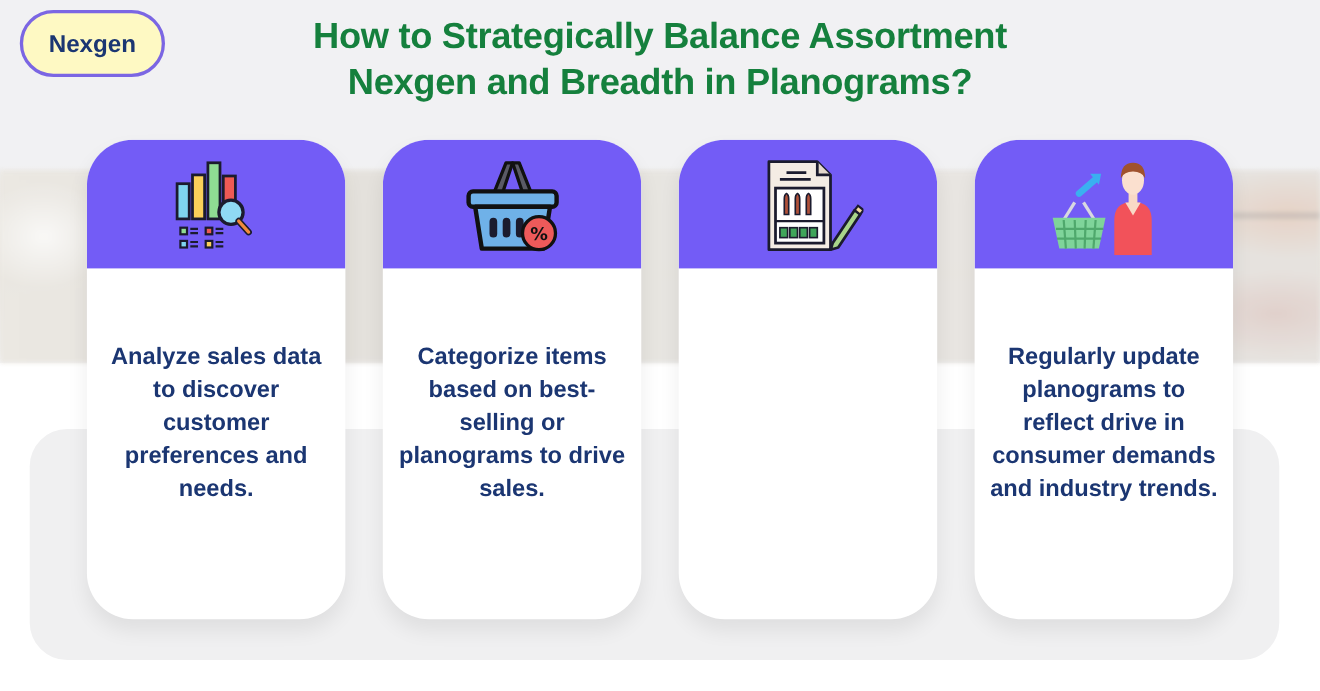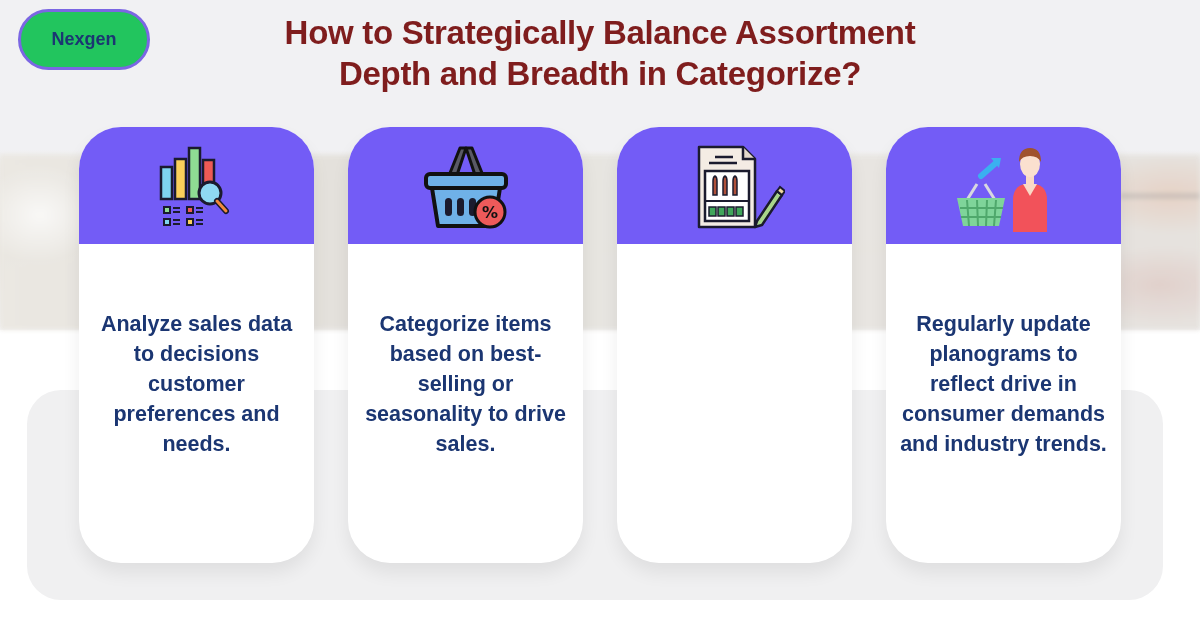--- a/index.html
+++ b/index.html
@@ -26,27 +26,27 @@
     .bg-band::after {
       content: ""; position: absolute; left: 1120px; top: 38px; width: 80px; height: 6px;
       background: rgba(160,160,160,0.35);
     }
     .panel {
       position: absolute; left: 27px; top: 390px; width: 1136px; height: 210px;
       background: #f0f0f1; border-radius: 34px;
     }
     .logo {
       position: absolute; left: 18px; top: 9px; width: 132px; height: 61px;
-      border: 3px solid #7b66e3; border-radius: 31px; background: #22c55e;
+      border: 3px solid #7b66e3; border-radius: 31px; background: #fef9c3;
       display: flex; align-items: center; justify-content: center;
-      color: #1b3672; font-weight: 700; font-size: 18px;
+      color: #1b3672; font-weight: 700; font-size: 22px;
     }
     .title {
       position: absolute; left: 190px; top: 12px; width: 820px;
-      text-align: center; color: #7f1d1d; font-weight: 700; font-size: 33px; line-height: 41px;
+      text-align: center; color: #15803d; font-weight: 700; font-size: 33px; line-height: 41px;
       letter-spacing: -0.3px;
     }
     .card {
       position: absolute; top: 127px; width: 235px; height: 436px;
       background: #ffffff; border-radius: 42px; overflow: hidden;
       box-shadow: 0 10px 18px rgba(0,0,0,0.07);
     }
     .card-head {
       height: 117px; background: #735cf6;
       display: flex; align-items: center; justify-content: center;
@@ -66,21 +66,21 @@
 <div class="bg-top"></div>
 <div class="bg-band"></div>
 <div class="panel"></div>
 
 <div class="logo">
   <span>Nexgen</span>
 </div>
 
 <h1 class="title">
   <span>How to Strategically Balance Assortment</span><br>
-  <span>Depth and Breadth in Categorize?</span>
+  <span>Nexgen and Breadth in Planograms?</span>
 </h1>
 
 <div class="card" style="left:79px;">
   <div class="card-head">
     <span class="icon">
       <svg width="90" height="90" viewBox="0 0 90 90">
         <rect x="9" y="26" width="11" height="32" fill="#7fd4ef" stroke="#1b1b2e" stroke-width="2.5"></rect>
         <rect x="23" y="18" width="11" height="40" fill="#fbd05a" stroke="#1b1b2e" stroke-width="2.5"></rect>
         <rect x="37" y="7" width="11" height="51" fill="#8fdc93" stroke="#1b1b2e" stroke-width="2.5"></rect>
         <rect x="51" y="19" width="11" height="39" fill="#ee5a55" stroke="#1b1b2e" stroke-width="2.5"></rect>
@@ -96,42 +96,42 @@
         <rect x="12" y="78" width="6" height="6" fill="#7fd4ef" stroke="#1b1b2e" stroke-width="2"></rect>
         <line x1="21" y1="79" x2="28" y2="79" stroke="#1b1b2e" stroke-width="2"></line>
           <line x1="21" y1="83" x2="28" y2="83" stroke="#1b1b2e" stroke-width="2"></line>
         <rect x="35" y="78" width="6" height="6" fill="#fbd05a" stroke="#1b1b2e" stroke-width="2"></rect>
         <line x1="44" y1="79" x2="51" y2="79" stroke="#1b1b2e" stroke-width="2"></line>
           <line x1="44" y1="83" x2="51" y2="83" stroke="#1b1b2e" stroke-width="2"></line>
       </svg>
     </span>
   </div>
   <div class="card-body">
-    <p class="card-text">Analyze sales data to decisions customer preferences and needs.</p>
+    <p class="card-text">Analyze sales data to discover customer preferences and needs.</p>
   </div>
 </div>
 
 <div class="card" style="left:348px;">
   <div class="card-head">
     <span class="icon">
       <svg width="96" height="92" viewBox="0 0 96 92">
         <path d="M30 38 L42 8 L48 8 L38 38" fill="#5a5a66" stroke="#111" stroke-width="3" stroke-linejoin="round"></path>
         <path d="M66 38 L54 8 L48 8 L58 38" fill="#5a5a66" stroke="#111" stroke-width="3" stroke-linejoin="round"></path>
         <rect x="8" y="34" width="80" height="14" rx="4" fill="#6fb1e8" stroke="#111" stroke-width="4"></rect>
         <path d="M14 48 L82 48 L76 86 L20 86 Z" fill="#6fb1e8" stroke="#111" stroke-width="4" stroke-linejoin="round"></path>
         <rect x="27" y="58" width="7" height="18" rx="3.5" fill="#1b1b2e"></rect>
         <rect x="39" y="58" width="7" height="18" rx="3.5" fill="#1b1b2e"></rect>
         <rect x="51" y="58" width="7" height="18" rx="3.5" fill="#1b1b2e"></rect>
         <circle cx="72" cy="72" r="15" fill="#ee5a5a" stroke="#111" stroke-width="3"></circle>
         <text x="72" y="78" text-anchor="middle" font-size="16" font-weight="700" fill="#111" font-family="DejaVu Sans, sans-serif">%</text>
       </svg>
     </span>
   </div>
   <div class="card-body">
-    <p class="card-text">Categorize items based on best-selling or seasonality to drive sales.</p>
+    <p class="card-text">Categorize items based on best-selling or planograms to drive sales.</p>
   </div>
 </div>
 
 <div class="card" style="left:617px;">
   <div class="card-head">
     <span class="icon">
       <svg width="100" height="90" viewBox="0 0 100 90">
         <path d="M14 6 L58 6 L70 18 L70 86 L14 86 Z" fill="#f4ece4" stroke="#1b1b2e" stroke-width="2.5" stroke-linejoin="round"></path>
         <path d="M58 6 L58 18 L70 18" fill="#e4d8cc" stroke="#1b1b2e" stroke-width="2.5"></path>
         <line x1="30" y1="16" x2="48" y2="16" stroke="#1b1b2e" stroke-width="2.5"></line>

